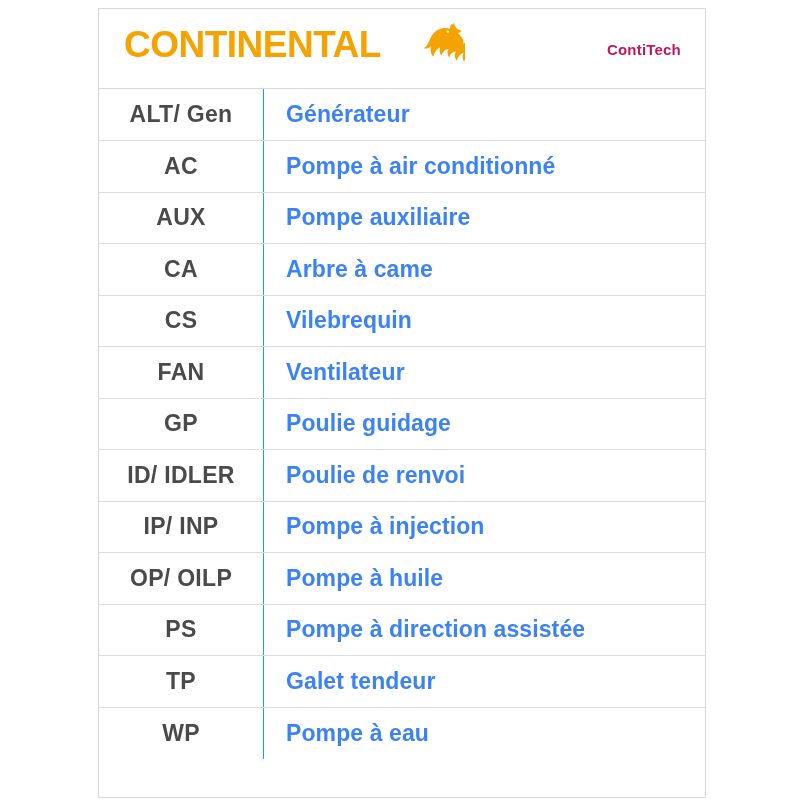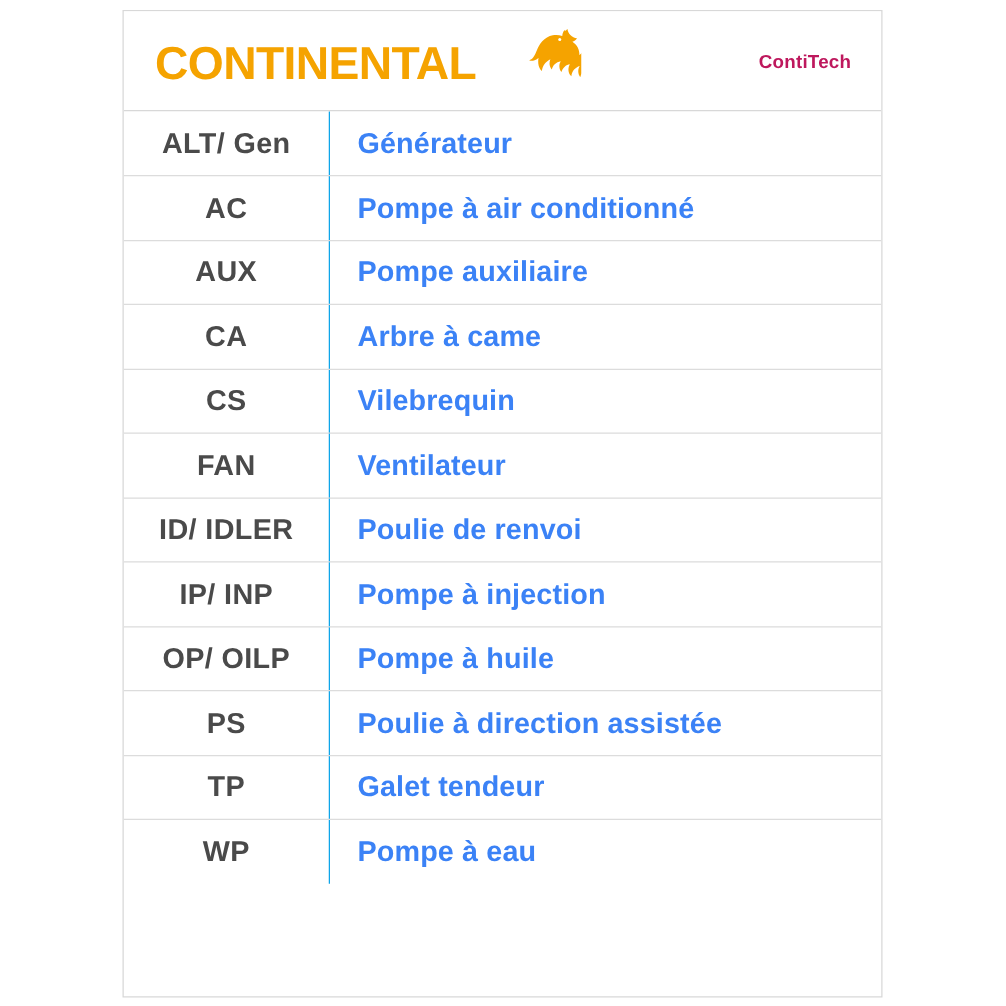--- a/index.html
+++ b/index.html
@@ -34,21 +34,21 @@
     height: 80px;
     border-bottom: 1px solid #d8d8d8;
     box-sizing: border-box;
     background: #ffffff;
   }
   .brand-logo {
     position: absolute;
     left: 25px;
     top: 17px;
     display: flex;
-    align-items: flex-end;
+    align-items: flex-start;
     gap: 36px;
   }
   .brand-word {
     font-family: "Liberation Sans", sans-serif;
     font-weight: bold;
     font-size: 37px;
     letter-spacing: -0.5px;
     color: #f5a300;
     line-height: 1;
   }
@@ -143,34 +143,38 @@
         </tr>
         <tr>
           <td class="code-cell">CS</td>
           <td class="desc-cell">Vilebrequin</td>
         </tr>
         <tr>
           <td class="code-cell">FAN</td>
           <td class="desc-cell">Ventilateur</td>
         </tr>
         <tr>
+          <td class="code-cell">GP</td>
+          <td class="desc-cell">Poulie guidage</td>
+        </tr>
+        <tr>
           <td class="code-cell">ID/ IDLER</td>
           <td class="desc-cell">Poulie de renvoi</td>
         </tr>
         <tr>
           <td class="code-cell">IP/ INP</td>
           <td class="desc-cell">Pompe à injection</td>
         </tr>
         <tr>
           <td class="code-cell">OP/ OILP</td>
           <td class="desc-cell">Pompe à huile</td>
         </tr>
         <tr>
           <td class="code-cell">PS</td>
-          <td class="desc-cell">Poulie à direction assistée</td>
+          <td class="desc-cell">Pompe à direction assistée</td>
         </tr>
         <tr>
           <td class="code-cell">TP</td>
           <td class="desc-cell">Galet tendeur</td>
         </tr>
         <tr>
           <td class="code-cell">WP</td>
           <td class="desc-cell">Pompe à eau</td>
         </tr>
       </tbody>

